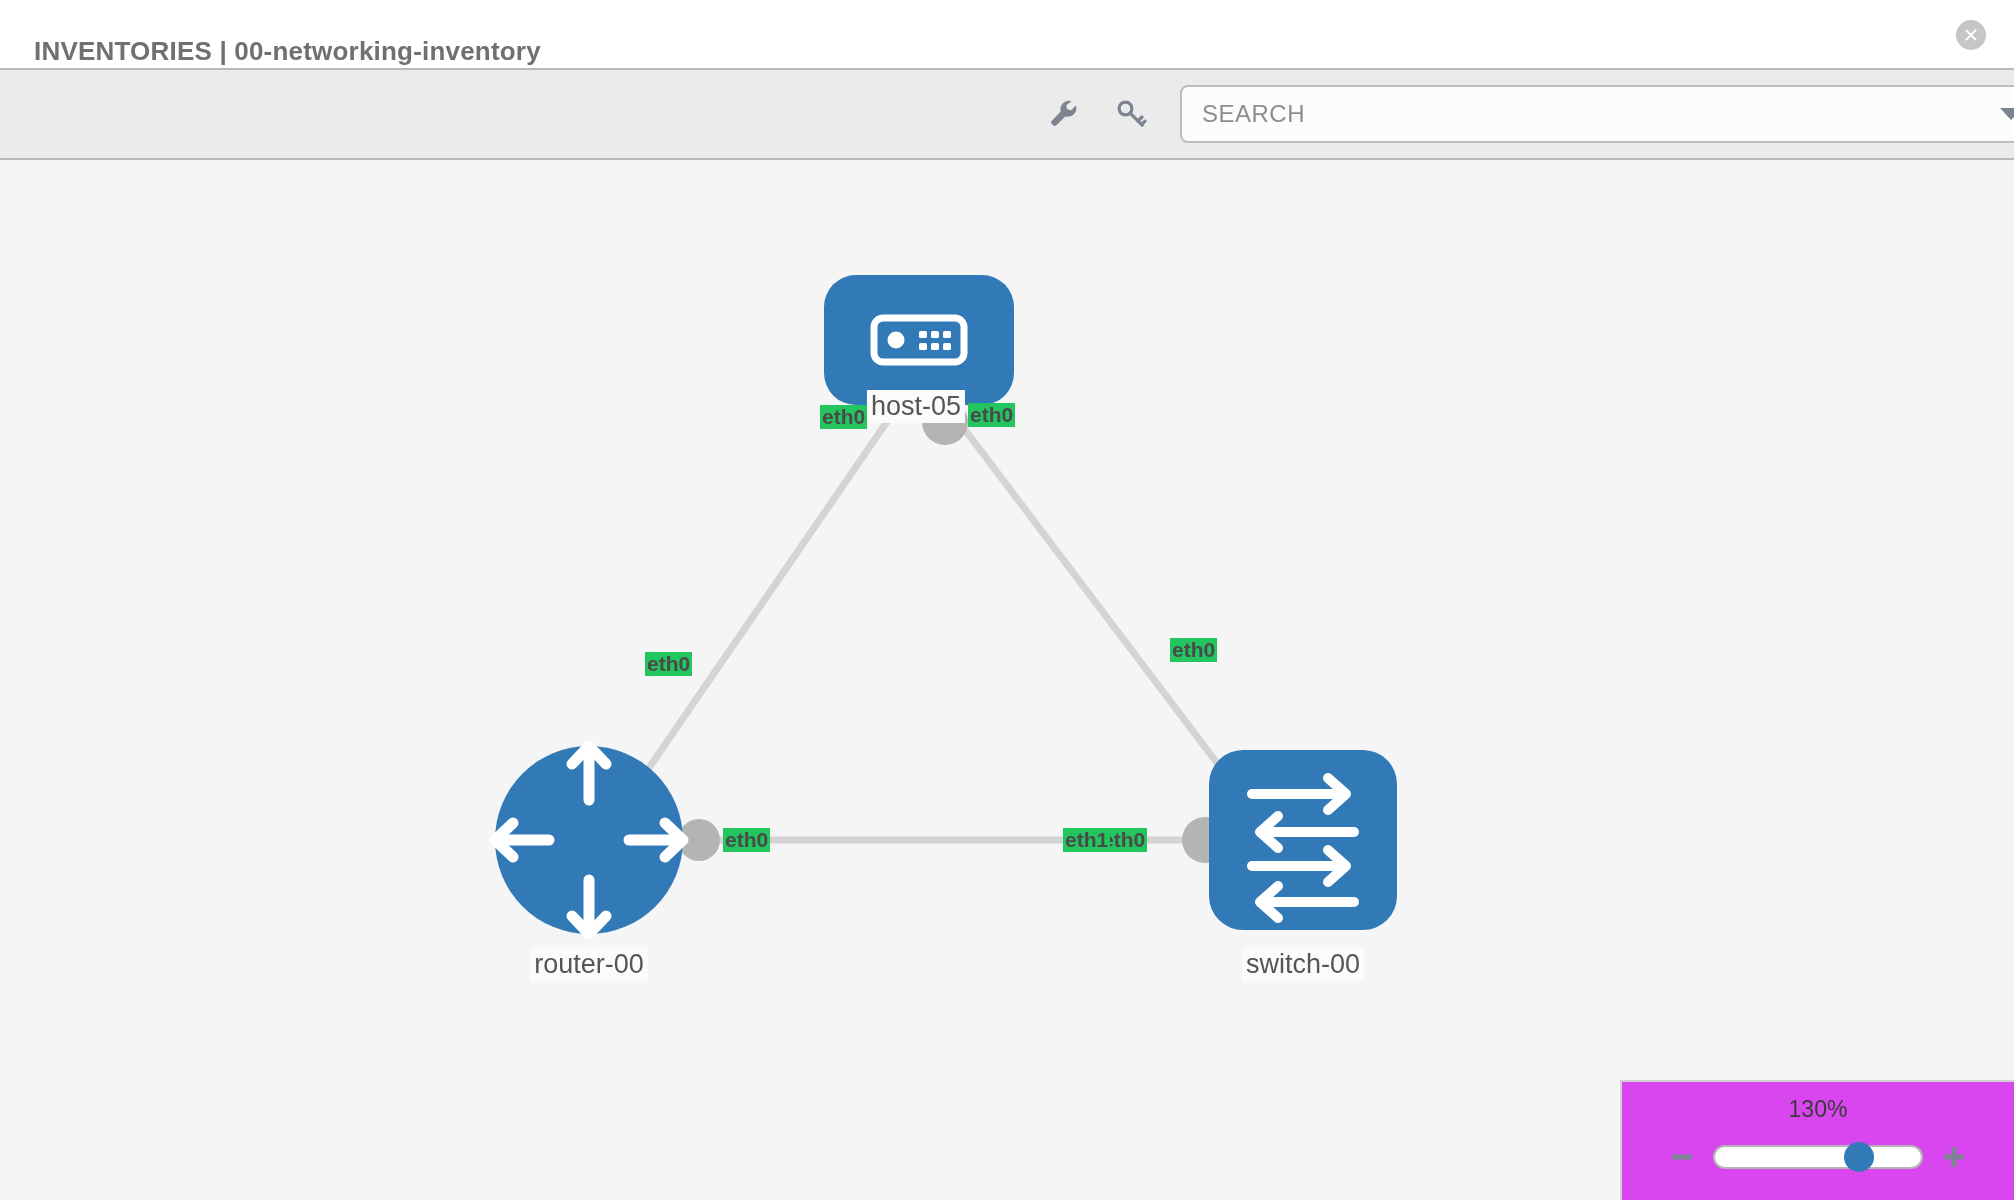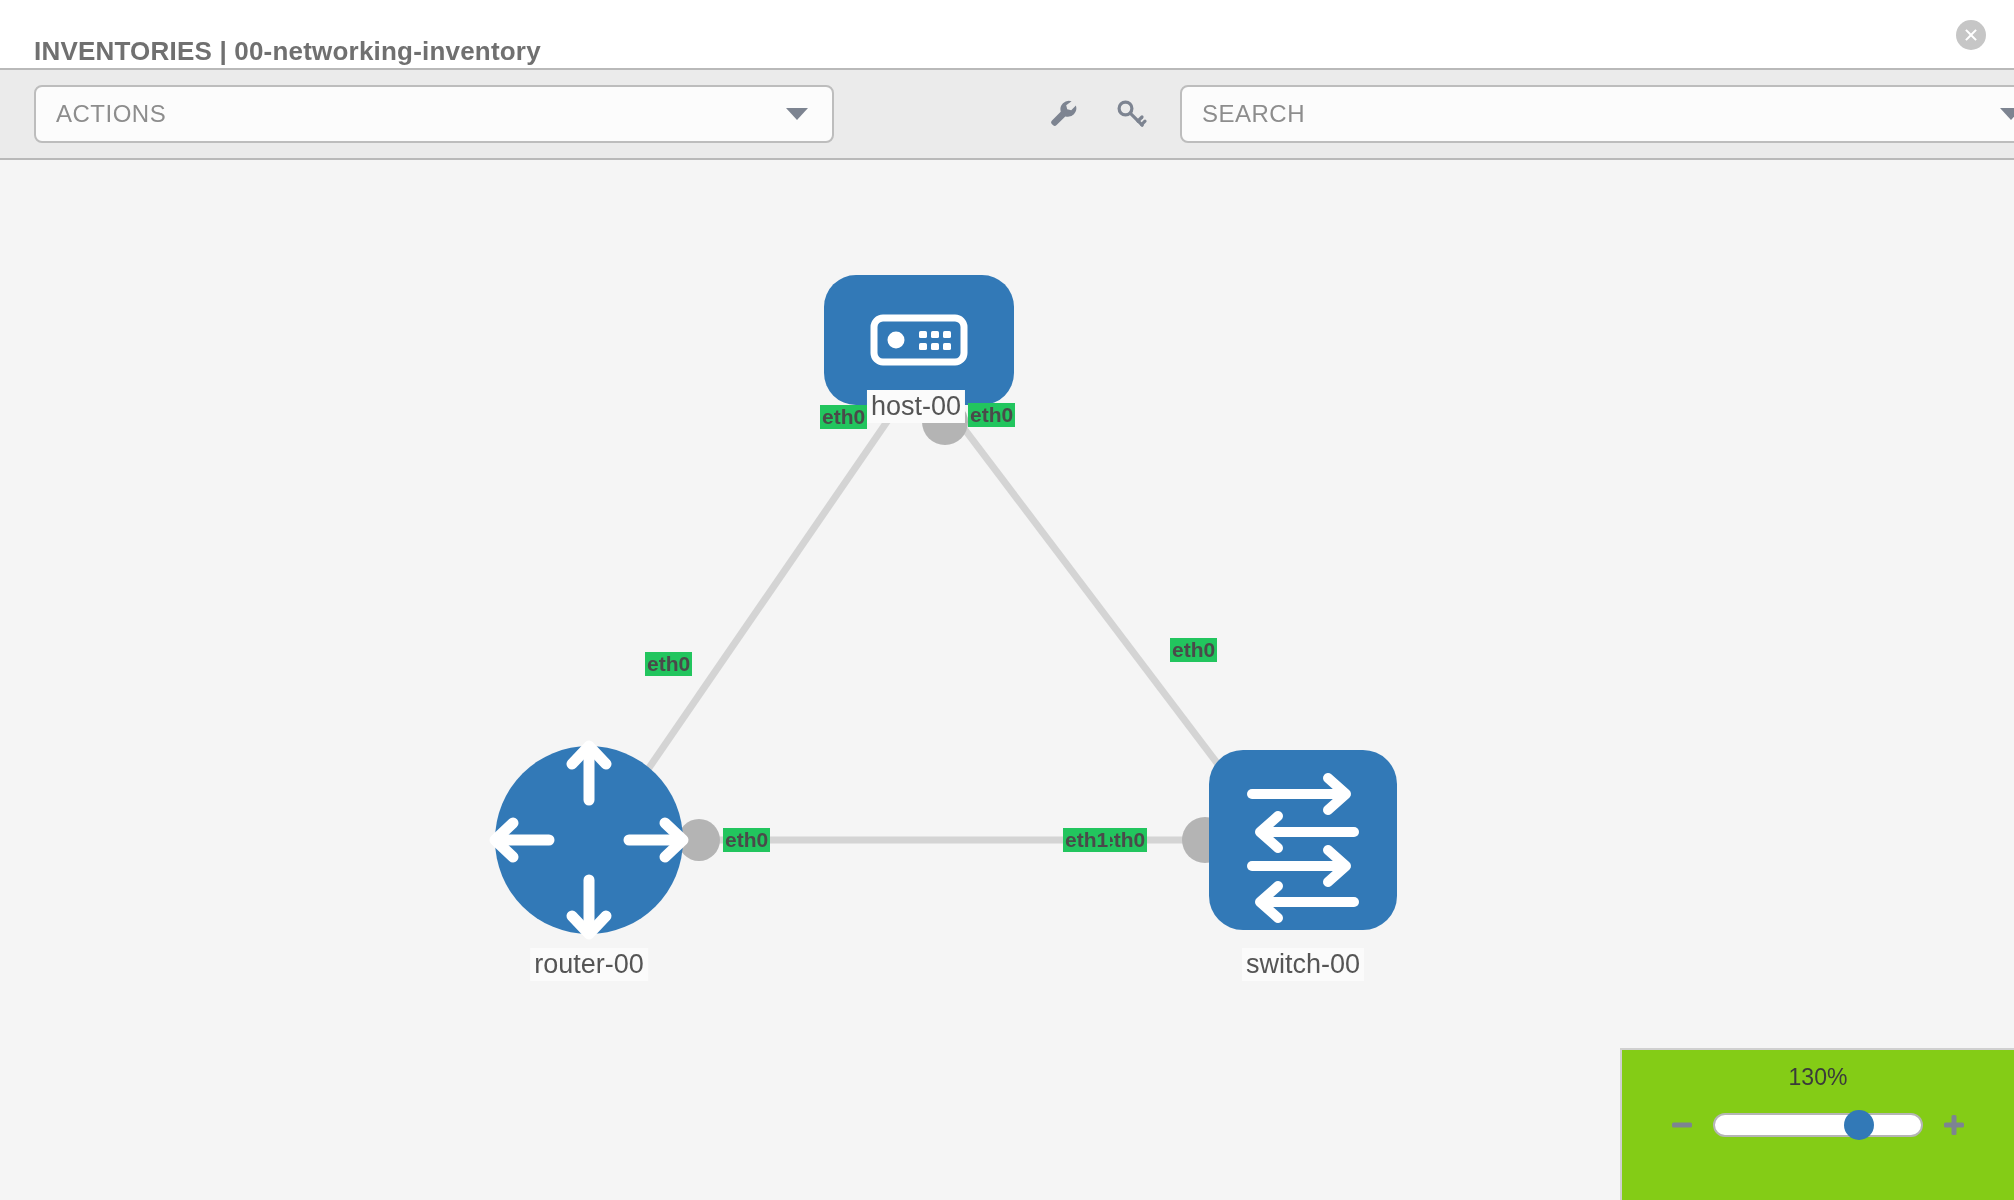--- a/index.html
+++ b/index.html
@@ -157,22 +157,22 @@
     white-space: nowrap;
     font-weight: bold;
   }
 
   
   .zoom-panel {
     position: absolute;
     right: 0;
     bottom: 0;
     width: 394px;
-    height: 152px;
-    background: #84cc16;
+    height: 120px;
+    background: #d946ef;
     border: 2px solid #d0d0d0;
     border-right: none;
     border-bottom: none;
   }
   .zoom-value {
     position: absolute;
     top: 14px;
     left: 0;
     width: 100%;
     text-align: center;
@@ -230,24 +230,20 @@
     <div class="header-title">INVENTORIES | 00-networking-inventory</div>
     <div class="close-button">
       <svg width="18" height="18" viewBox="0 0 18 18">
         <path d="M4.6 3.2 L9 7.6 L13.4 3.2 L14.8 4.6 L10.4 9 L14.8 13.4 L13.4 14.8 L9 10.4 L4.6 14.8 L3.2 13.4 L7.6 9 L3.2 4.6 Z" fill="#ffffff"></path>
       </svg>
     </div>
   </div>
 
   <div class="toolbar">
 
-    <div class="actions-select">
-      <span class="actions-label">ACTIONS</span>
-      <span class="caret"></span>
-    </div>
 
     <div class="tool-icon tool-icon-wrench">
       <svg width="36" height="36" viewBox="0 0 36 36">
         <path d="M26.6 5.2 a8.6 8.6 0 0 0 -10.9 10.6 L7.0 24.5 a2.6 2.6 0 0 0 0 3.7 l0.9 0.9 a2.6 2.6 0 0 0 3.7 0 l8.7 -8.7 a8.6 8.6 0 0 0 10.6 -10.9 l-4.7 4.7 -4.0 -1.0 -1.0 -4.0 Z" fill="#7d8491"></path>
       </svg>
     </div>
 
     <div class="tool-icon tool-icon-key">
       <svg width="36" height="36" viewBox="0 0 36 36">
         <g fill="none" stroke="#7d8491" stroke-width="3.2" stroke-linecap="round">
@@ -320,21 +316,21 @@
           <path d="M1354 672 L1262 672"></path>
           <path d="M1278 656 L1260 672 L1278 688"></path>
           <path d="M1252 706 L1344 706"></path>
           <path d="M1328 690 L1346 706 L1328 722"></path>
           <path d="M1354 742 L1262 742"></path>
           <path d="M1278 726 L1260 742 L1278 758"></path>
         </g>
       </g>
     </svg>
 
-    <div class="node-label" style="left:916px; top:230px;">host-00</div>
+    <div class="node-label" style="left:916px; top:230px;">host-05</div>
     <div class="node-label" style="left:589px; top:788px;">router-00</div>
     <div class="node-label" style="left:1303px; top:788px;text-align:right;">switch-00</div>
 
     <div class="edge-label" style="left:820px; top:245px;">eth0</div>
     <div class="edge-label" style="left:968px; top:243px;">eth0</div>
     <div class="edge-label" style="left:645px; top:492px;">eth0</div>
     <div class="edge-label" style="left:1170px; top:478px;">eth0</div>
     <div class="edge-label" style="left:723px; top:668px;">eth0</div>
     <div class="edge-label" style="left:1100px; top:668px;">eth0</div>
     <div class="edge-label" style="left:1063px; top:668px;">eth1</div>

